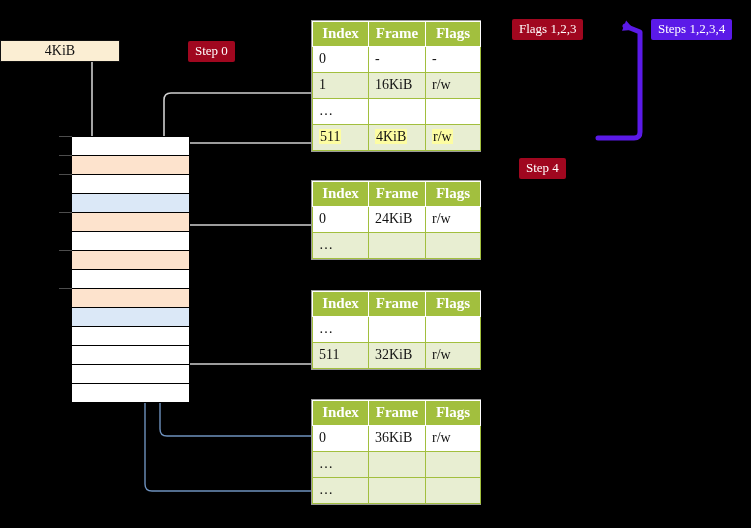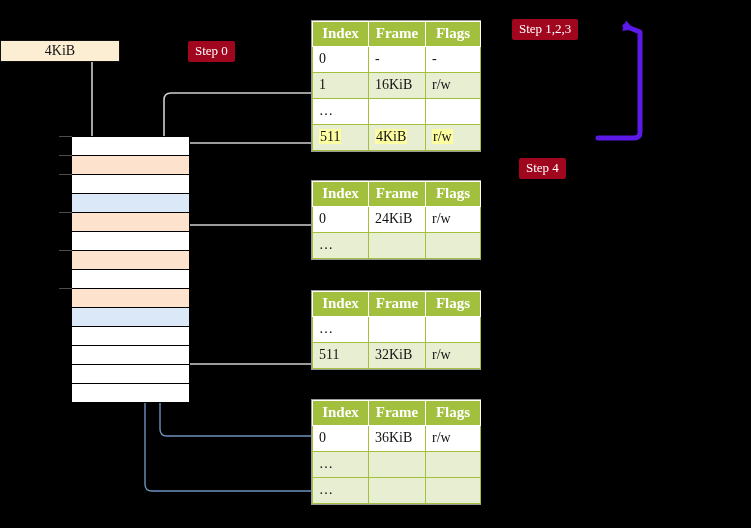--- a/index.html
+++ b/index.html
@@ -194,21 +194,22 @@
     </g>
 
     <g>
       <path d="M598,138 L634,138 Q640,138 640,132 L640,32 L625,26" fill="none" stroke="#5b1ae8" stroke-width="5" stroke-linecap="round" stroke-linejoin="round" marker-end="url(#ah-violet)"></path>
     </g>
   </svg>
 
   <div class="vpage-box">4KiB</div>
 
   <div id="badge-step0" class="badge crimson">Step 0</div>
-  <div id="badge-steps123" class="badge crimson">Step 1,2,3</div>
+  <div id="badge-steps123" class="badge crimson">Flags 1,2,3</div>
+  <div id="badge-steps1234" class="badge violet">Steps 1,2,3,4</div>
   <div id="badge-step4" class="badge crimson">Step 4</div>
 
   <div class="memcol" id="memcol">
       <div class="cell"></div>
       <div class="cell orange"></div>
       <div class="cell"></div>
       <div class="cell blue"></div>
       <div class="cell orange"></div>
       <div class="cell"></div>
       <div class="cell orange"></div>

